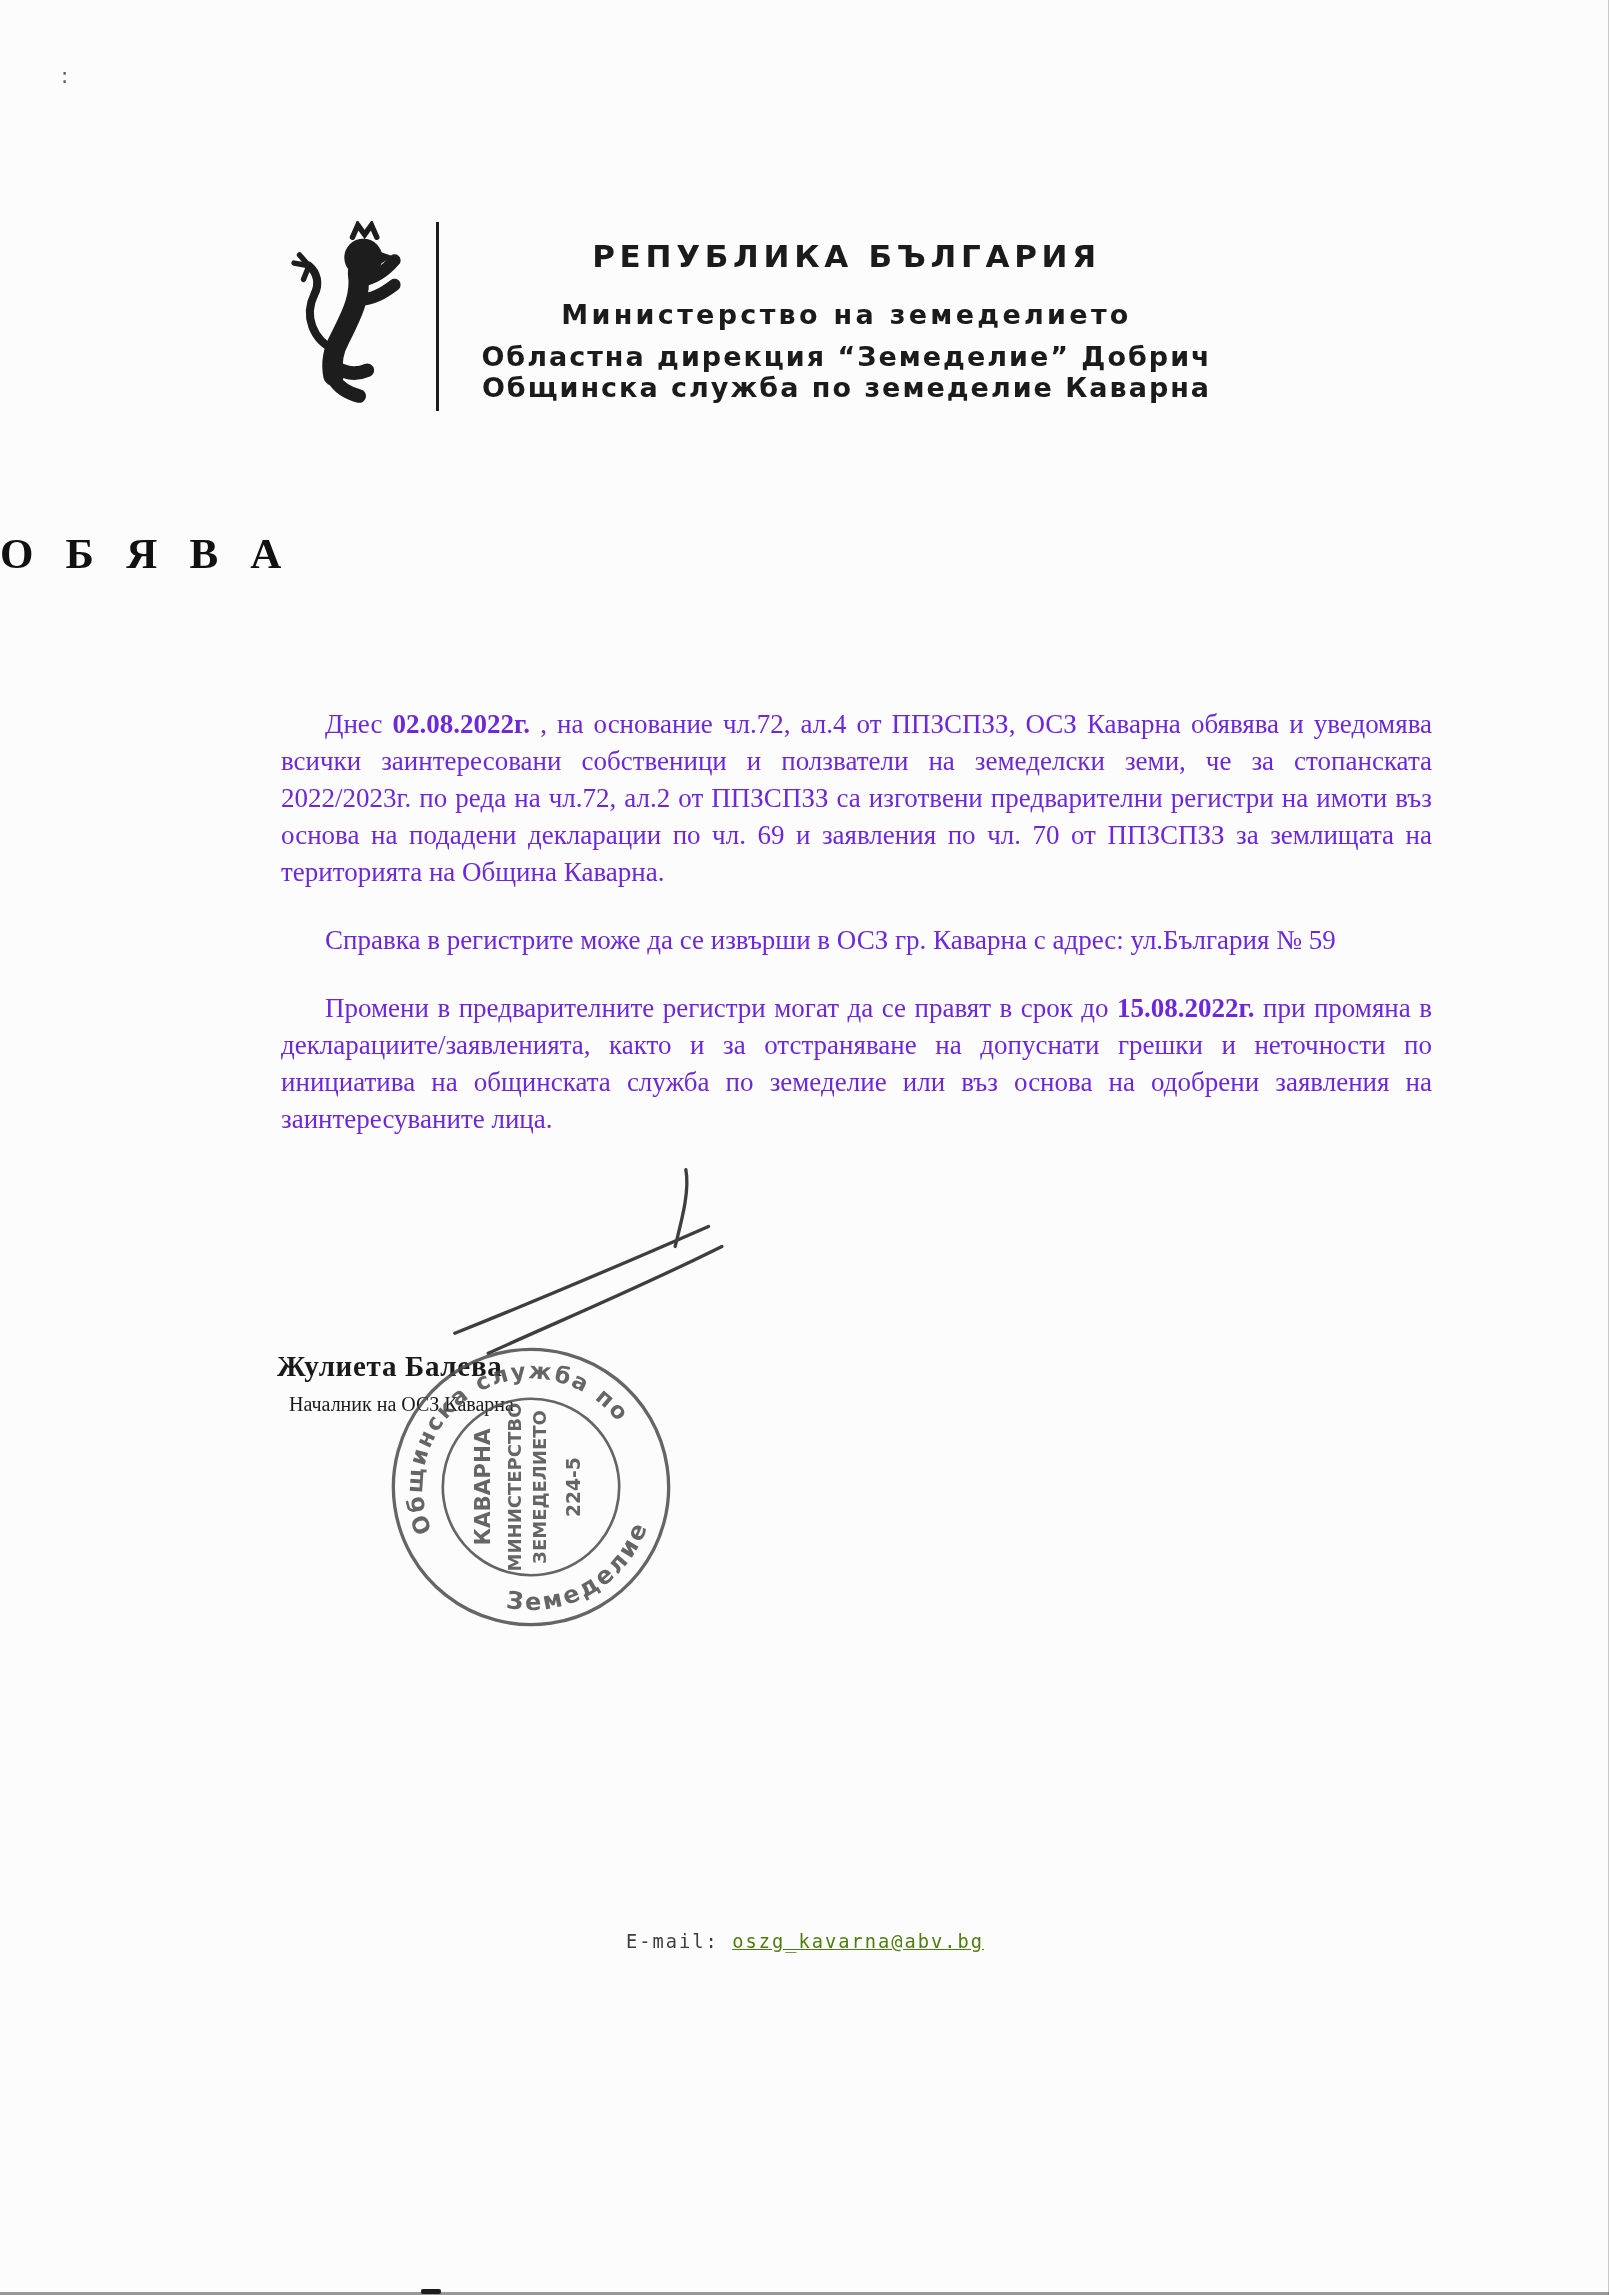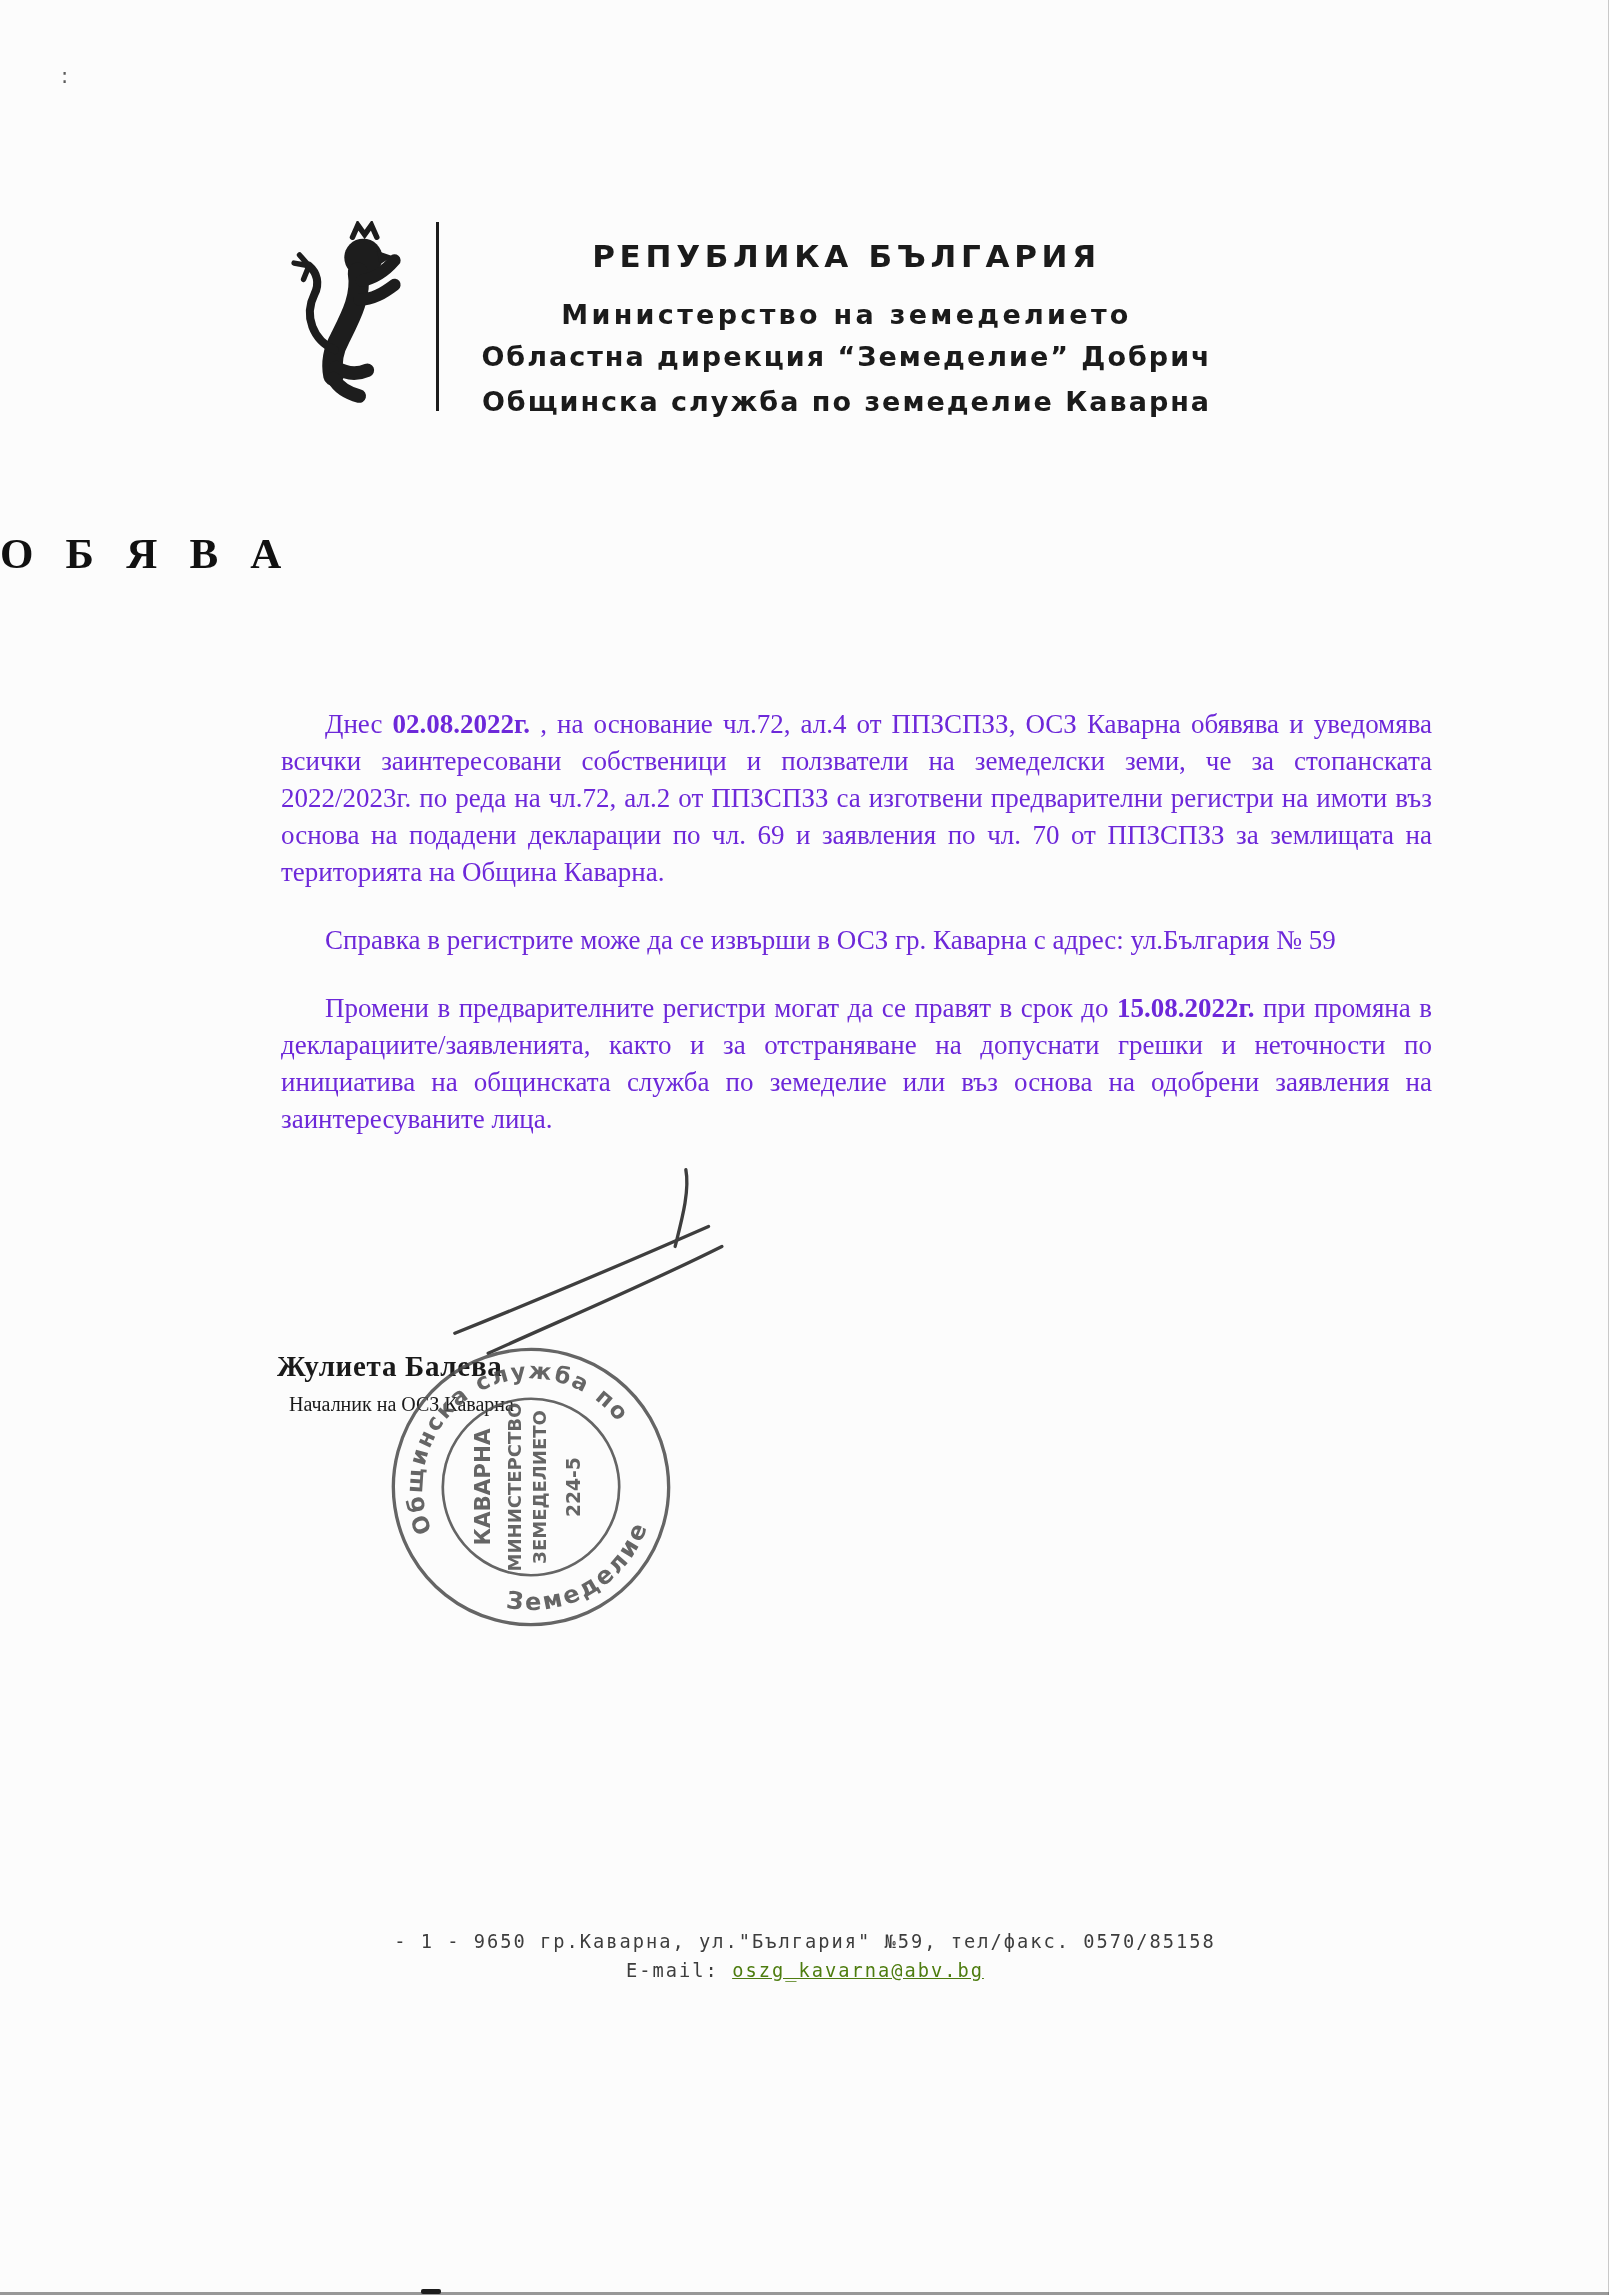--- a/index.html
+++ b/index.html
@@ -24,21 +24,21 @@
   
   .logo { position:absolute; left:277px; top:221px; width:140px; height:190px; }
   .logo-divider { position:absolute; left:436px; top:222px; width:2.7px; height:189px; background:#1c1c1c; }
   .header-text {
     position:absolute; left:449px; top:238px; width:795px;
     text-align:center; font-family:"DejaVu Sans", sans-serif;
     font-weight:bold; color:#1b1b1b;
   }
   .h-line1 { font-size:31px; letter-spacing:4.7px; margin-bottom:25px; }
   .h-line2 { font-size:27px; letter-spacing:3.3px; margin-bottom:10.7px; }
-  .h-line3 { font-size:27px; letter-spacing:2px; margin-bottom:14px; }
+  .h-line3 { font-size:27px; letter-spacing:2px; margin-bottom:0; }
   .h-line4 { font-size:27px; letter-spacing:2px; }
 
   
   .doc-title {
     position:absolute; top:529px; left:0; width:1610px;
     text-align:left; font-size:43px; font-weight:bold;
     letter-spacing:10.7px; color:#111;
   }
 
   
@@ -145,21 +145,20 @@
       <g transform="rotate(-60 220 220)" text-anchor="middle">
         <text x="220" y="158" font-size="32">КАВАРНА</text>
         <text x="220" y="205" font-size="27">МИНИСТЕРСТВО</text>
         <text x="220" y="243" font-size="27">ЗЕМЕДЕЛИЕТО</text>
         <text x="220" y="293" font-size="28">224-5</text>
       </g>
     </svg>
   </div>
 
   <div class="footer">
-    <div class="footer-line1">- 1 - 9650 гр.Каварна, ул."България" №59, тел/факс. 0570/85158</div>
     <div class="footer-line2">
       <span>E-mail:</span>
       <span class="footer-email">oszg_kavarna@abv.bg</span>
     </div>
   </div>
 
 </div>
 
 
 </body></html>

